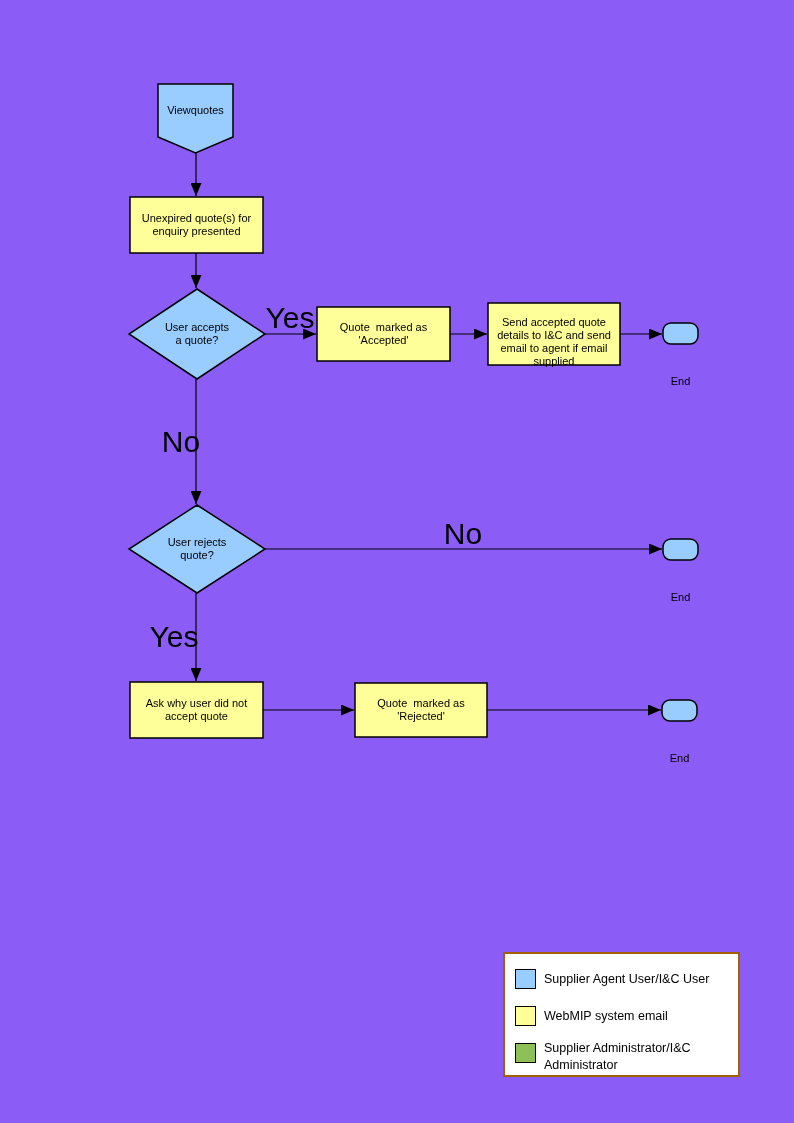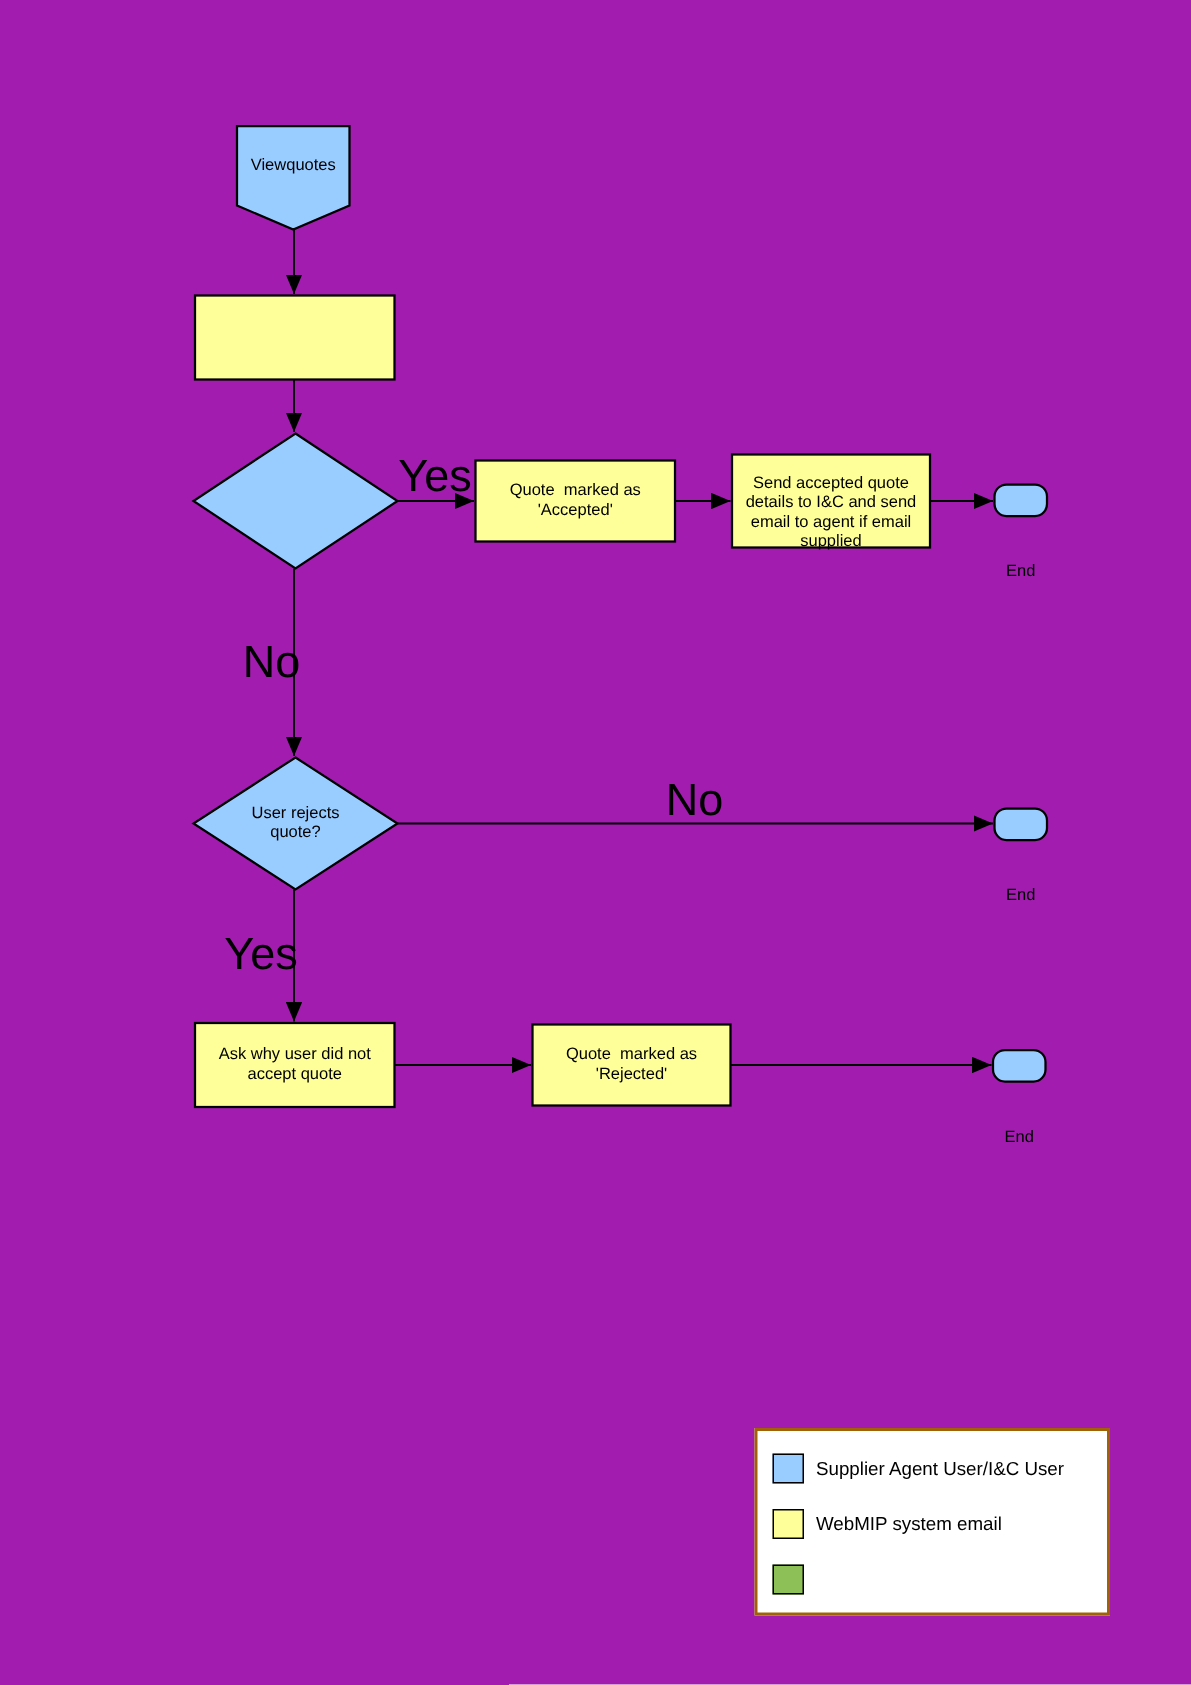--- a/index.html
+++ b/index.html
@@ -1,20 +1,20 @@
 <!DOCTYPE html>
 <html><head>
 <meta charset="utf-8">
 <style>
   html, body { margin: 0; padding: 0; background: #ffffff; }
   .page {
     position: relative;
     width: 794px;
     height: 1123px;
-    background: #a21caf;
+    background: #8b5cf6;
     font-family: "Liberation Sans", sans-serif;
     color: #000000;
     overflow: hidden;
   }
   .shapes { position: absolute; left: 0; top: 0; }
   .lbl {
     position: absolute;
     display: flex;
     align-items: center;
     justify-content: center;
@@ -96,21 +96,25 @@
     <line x1="620" y1="334" x2="662" y2="334" stroke="#000000" stroke-width="1.2" marker-end="url(#arrow)"></line>
     <line x1="196" y1="379" x2="196" y2="504" stroke="#000000" stroke-width="1.2" marker-end="url(#arrow)"></line>
     <line x1="265" y1="549" x2="662" y2="549" stroke="#000000" stroke-width="1.2" marker-end="url(#arrow)"></line>
     <line x1="196" y1="593" x2="196" y2="681" stroke="#000000" stroke-width="1.2" marker-end="url(#arrow)"></line>
     <line x1="263" y1="710" x2="354" y2="710" stroke="#000000" stroke-width="1.2" marker-end="url(#arrow)"></line>
     <line x1="487" y1="710" x2="661" y2="710" stroke="#000000" stroke-width="1.2" marker-end="url(#arrow)"></line>
   </svg>
 
   <div class="lbl" style="left:158px; top:84px; width:75px; height:53px;">Viewquotes</div>
 
+  <div class="lbl" style="left:130px; top:197px; width:133px; height:56px;">Unexpired quote(s) for
+enquiry presented</div>
 
+  <div class="lbl" style="left:139px; top:312px; width:116px; height:44px;">User accepts
+a quote?</div>
 
   <div class="lbl" style="left:317px; top:307px; width:133px; height:54px;">Quote  marked as
 'Accepted'</div>
 
   <div class="lbl" style="left:488px; top:303px; width:132px; height:78px;">Send accepted quote
 details to I&amp;C and send
 email to agent if email
 supplied</div>
 
   <div class="lbl" style="left:139px; top:527px; width:116px; height:44px;">User rejects
@@ -132,15 +136,17 @@
   <div class="edge-lbl" style="left:148px; top:620px; width:52px; height:32px;">Yes</div>
 
   <div class="legend">
     <div class="swatch" style="top: 15px; background-color: rgb(153, 204, 255);"></div>
     <div class="legend-label" style="top:15px; height:20px;">Supplier Agent User/I&amp;C User</div>
 
     <div class="swatch" style="top: 52px; background-color: rgb(255, 255, 153);"></div>
     <div class="legend-label" style="top:52px; height:20px;">WebMIP system email</div>
 
     <div class="swatch" style="top: 89px; background-color: rgb(141, 192, 87);"></div>
+    <div class="legend-label" style="top:86px; height:34px;">Supplier Administrator/I&amp;C
+Administrator</div>
   </div>
 
 </div>
 
 </body></html>

